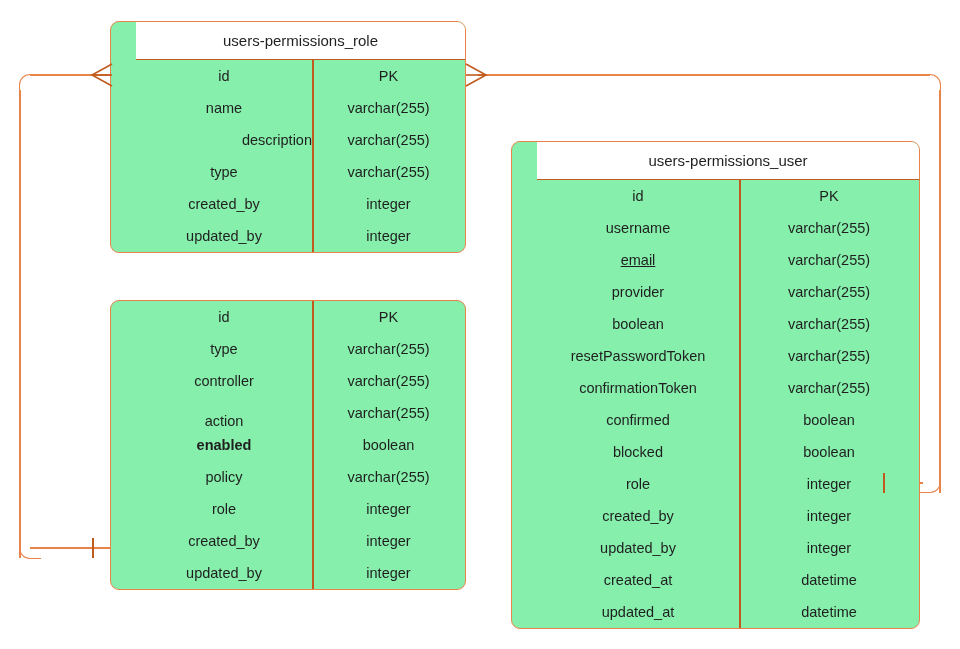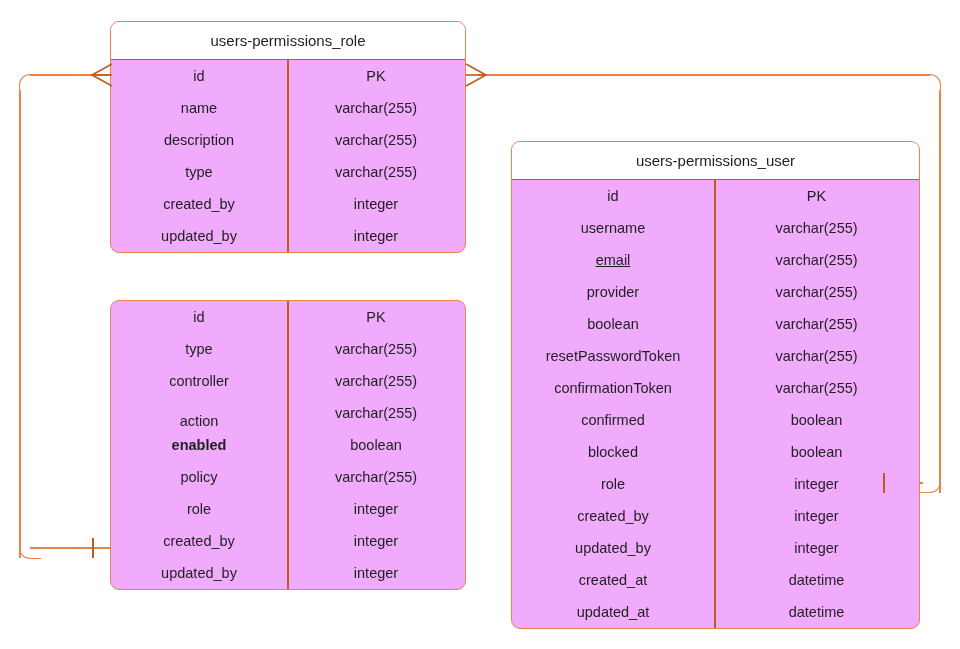--- a/index.html
+++ b/index.html
@@ -13,23 +13,24 @@
     height: 649px;
     background: #ffffff;
     font-family: "Liberation Sans", sans-serif;
     overflow: hidden;
   }
   .er-table {
     position: absolute;
     box-sizing: border-box;
     border: 1.6px solid #e8834a;
     border-radius: 9px;
-    background: #f0abfc;
+    background: #86efac;
     overflow: hidden;
     z-index: 3;
+    padding-left: 25px;
   }
   .tbl-title {
     box-sizing: border-box;
     height: 38px;
     line-height: 38px;
     text-align: center;
     font-size: 15px;
     color: #1f1f1f;
     border-bottom: 1.6px solid #c05a1e;
     background: #ffffff;
@@ -127,21 +128,21 @@
       <div class="col-divider" style="left:176px;"></div>
     <div class="row">
           <div class="cell-name" style="width: 176px;">id</div>
           <div class="cell-type" style="flex: 1 1 0%;">PK</div>
         </div>
         <div class="row">
           <div class="cell-name" style="width: 176px;">name</div>
           <div class="cell-type" style="flex: 1 1 0%;">varchar(255)</div>
         </div>
         <div class="row">
-          <div class="cell-name" style="width: 176px;">description</div>
+          <div class="cell-name" style="width: 176px; text-align: right;">description</div>
           <div class="cell-type" style="flex: 1 1 0%;">varchar(255)</div>
         </div>
         <div class="row">
           <div class="cell-name" style="width: 176px;">type</div>
           <div class="cell-type" style="flex: 1 1 0%;">varchar(255)</div>
         </div>
         <div class="row">
           <div class="cell-name" style="width: 176px;">created_by</div>
           <div class="cell-type" style="flex: 1 1 0%;">integer</div>
         </div>

